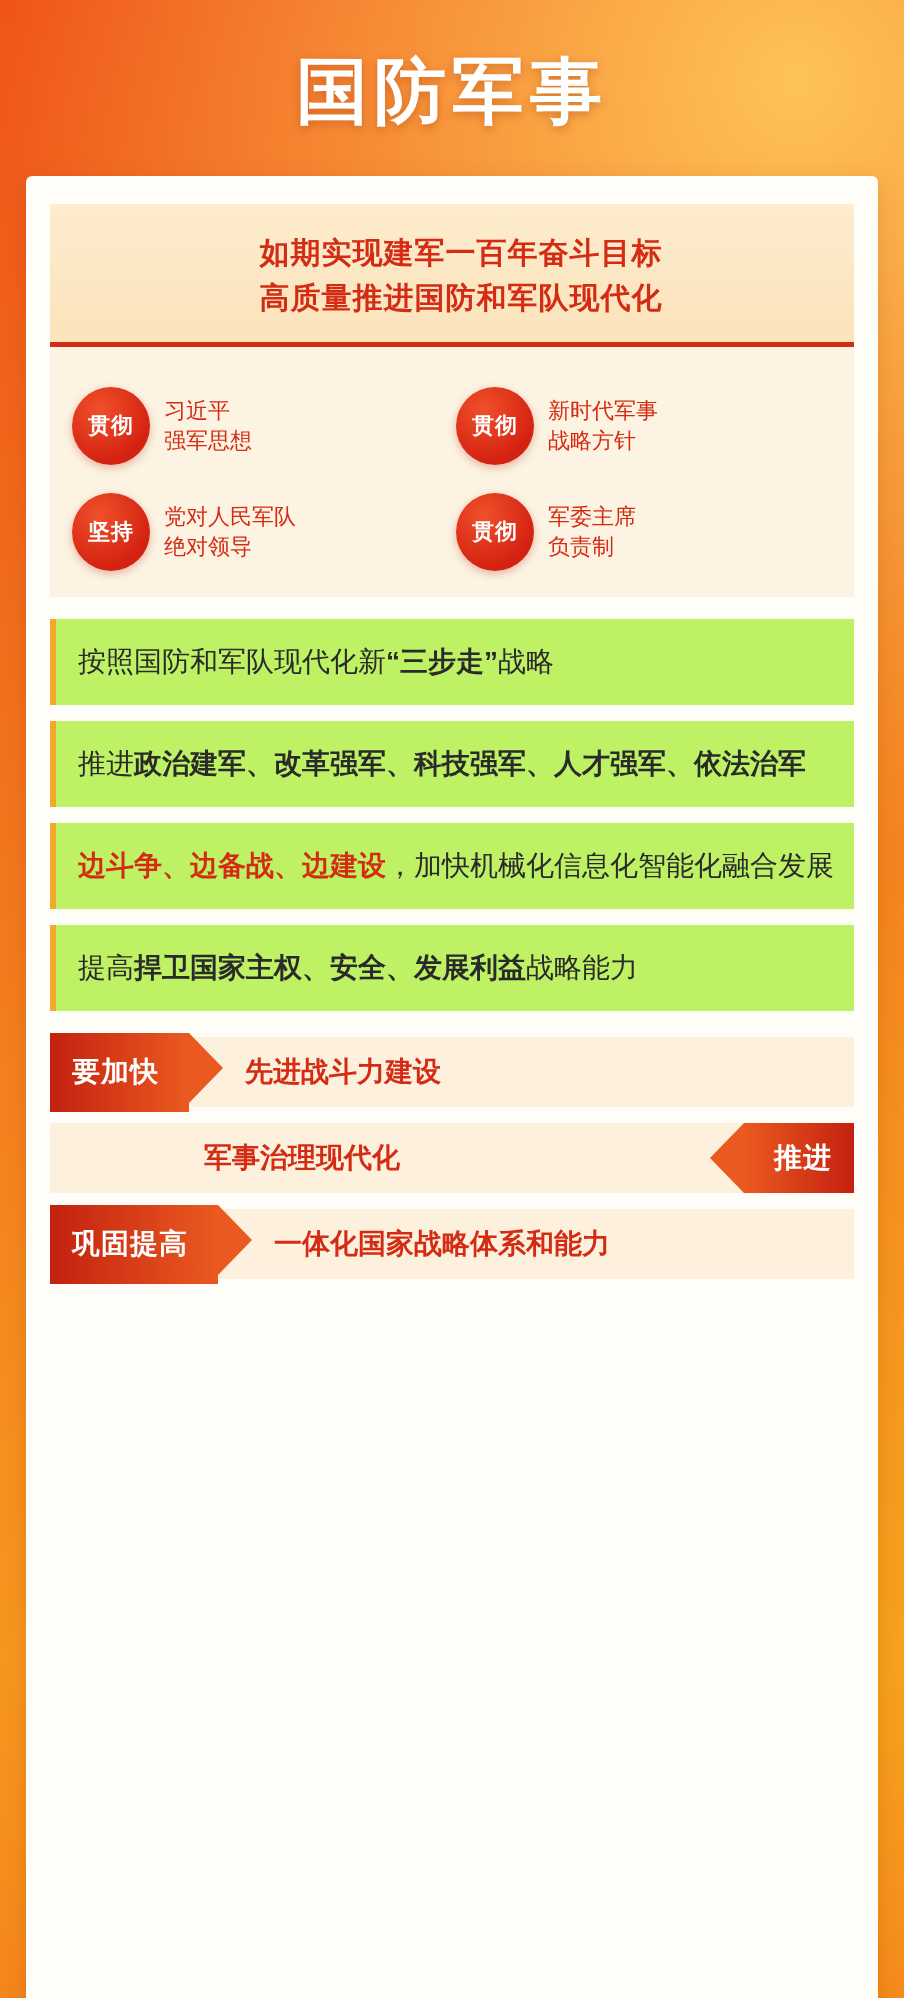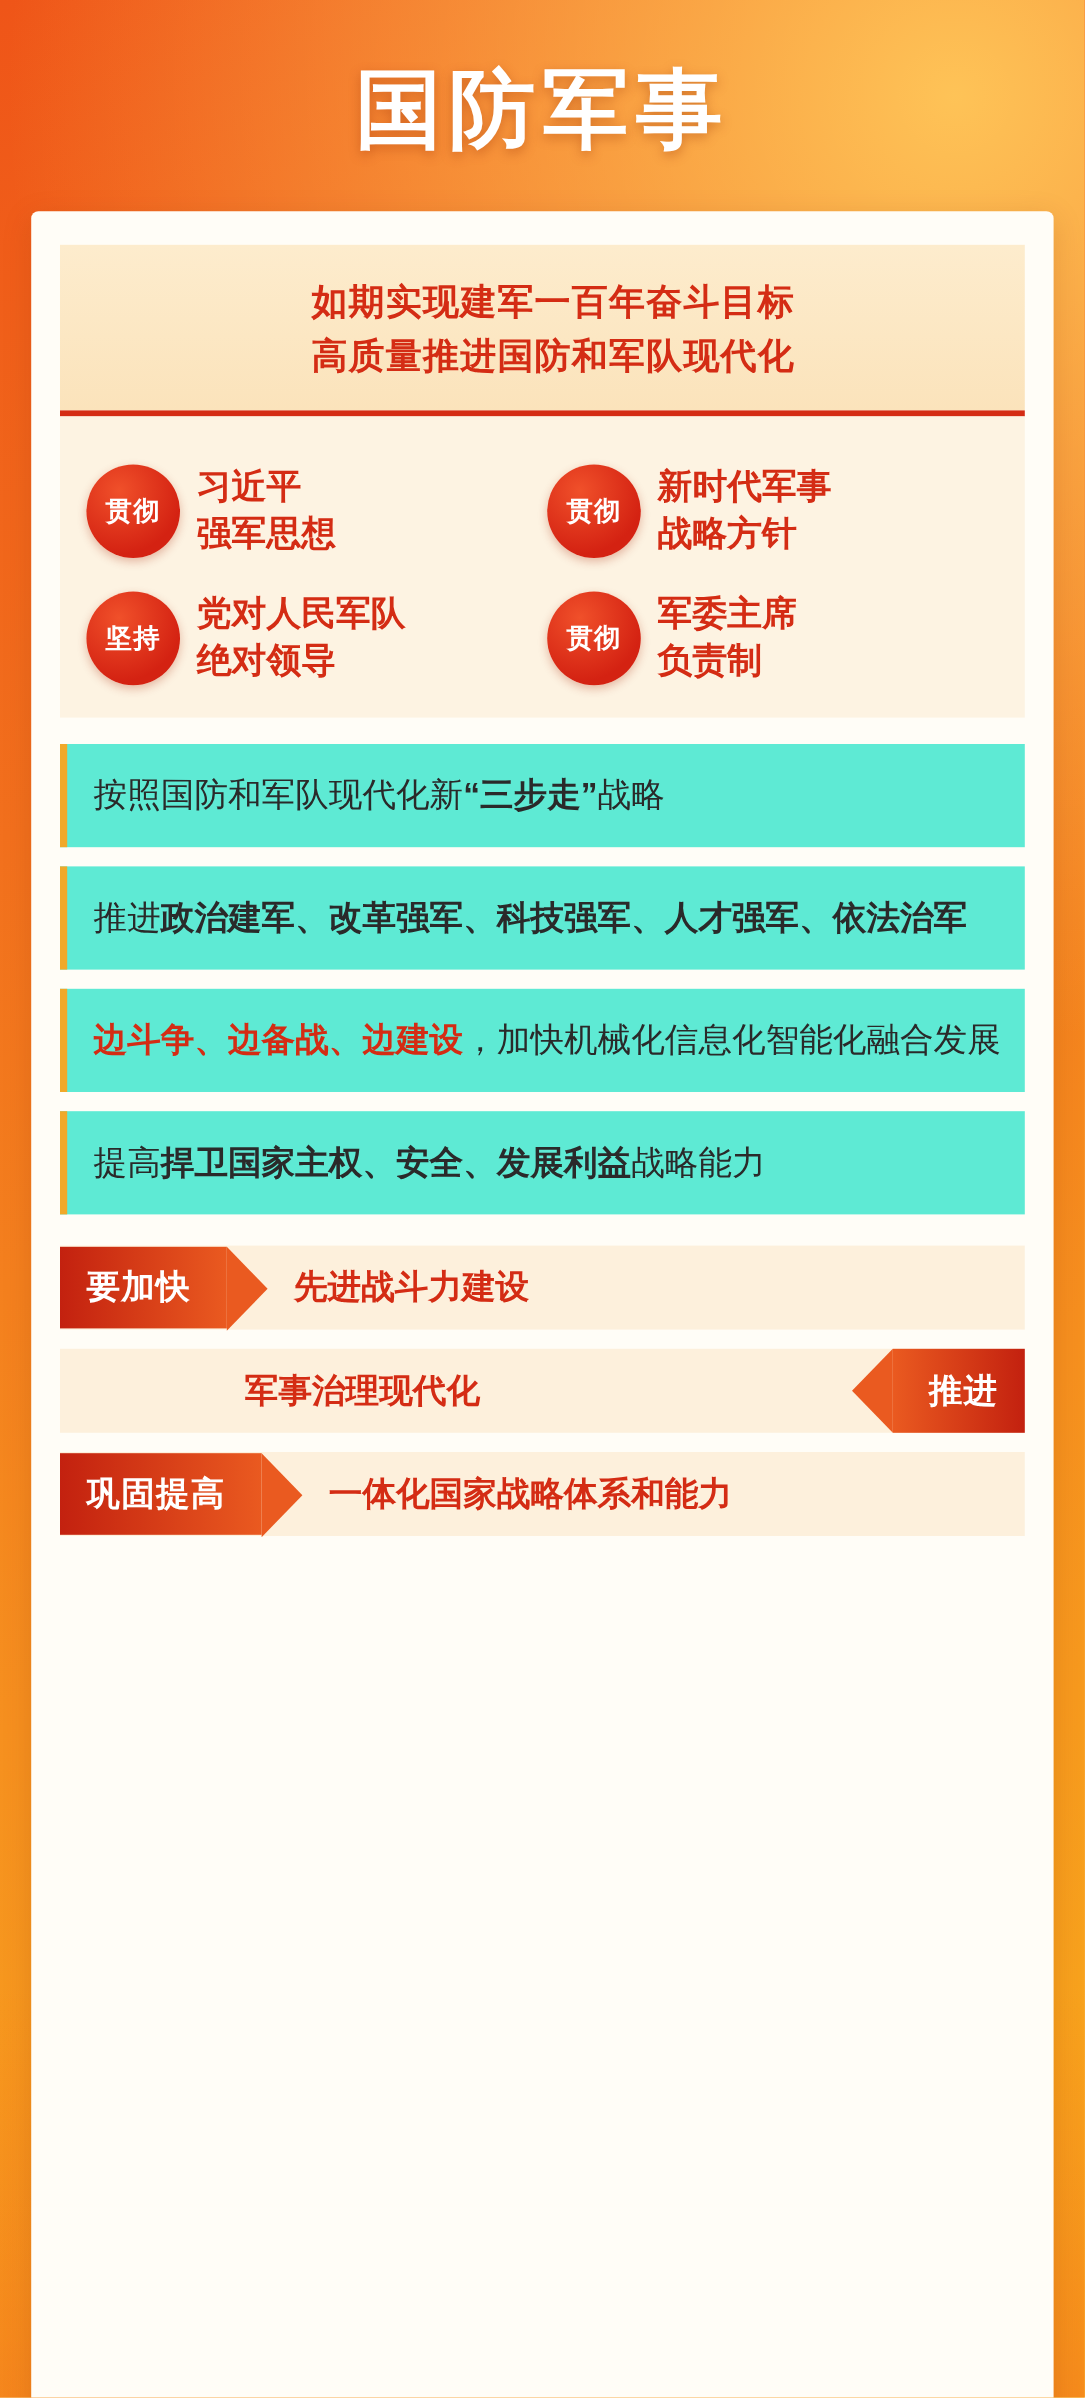--- a/index.html
+++ b/index.html
@@ -95,31 +95,31 @@
     font-weight: bold;
     display: flex;
     align-items: center;
     justify-content: center;
     box-shadow: 0 3px 8px rgba(170,40,10,0.3);
     letter-spacing: 1px;
   }
   .badge-text {
     margin-left: 14px;
     color: #d42c14;
-    font-size: 29px;
-    font-weight: bold;
+    font-size: 22px;
+    font-weight: normal;
     line-height: 1.35;
   }
 
   
   .rows {
     margin-top: 22px;
   }
   .row {
-    background: #5eead4;
+    background: #bef264;
     border-left: 6px solid #f0a92a;
     margin-bottom: 16px;
     padding: 22px 18px 22px 22px;
     font-size: 28px;
     line-height: 1.5;
     color: #2a2a2a;
   }
   .row .em {
     font-weight: bold;
     color: #2a2a2a;
@@ -136,21 +136,21 @@
   .arrow-row {
     position: relative;
     height: 70px;
     margin-bottom: 16px;
     background: #fdf0dc;
     display: flex;
     align-items: center;
   }
   .arrow-row.left .tag {
     position: relative;
-    height: 68px;
+    height: 79px;
     padding: 0 30px 0 22px;
     background: linear-gradient(90deg, #c3210f 0%, #ea5a20 100%);
     color: #fff;
     font-size: 28px;
     font-weight: bold;
     display: flex;
     align-items: center;
     letter-spacing: 1px;
   }
   .arrow-row.left .tag::after {

